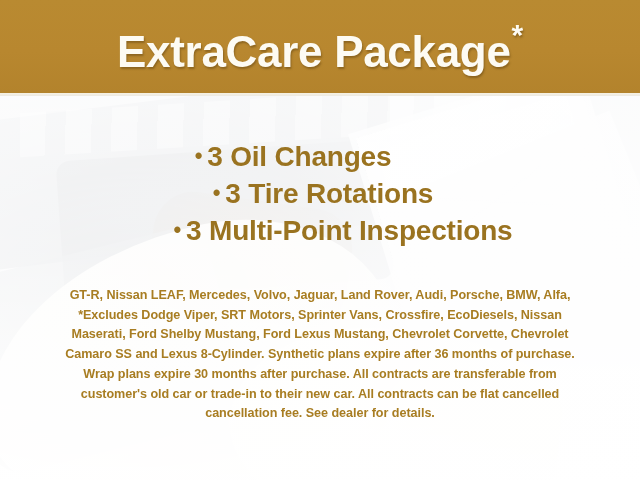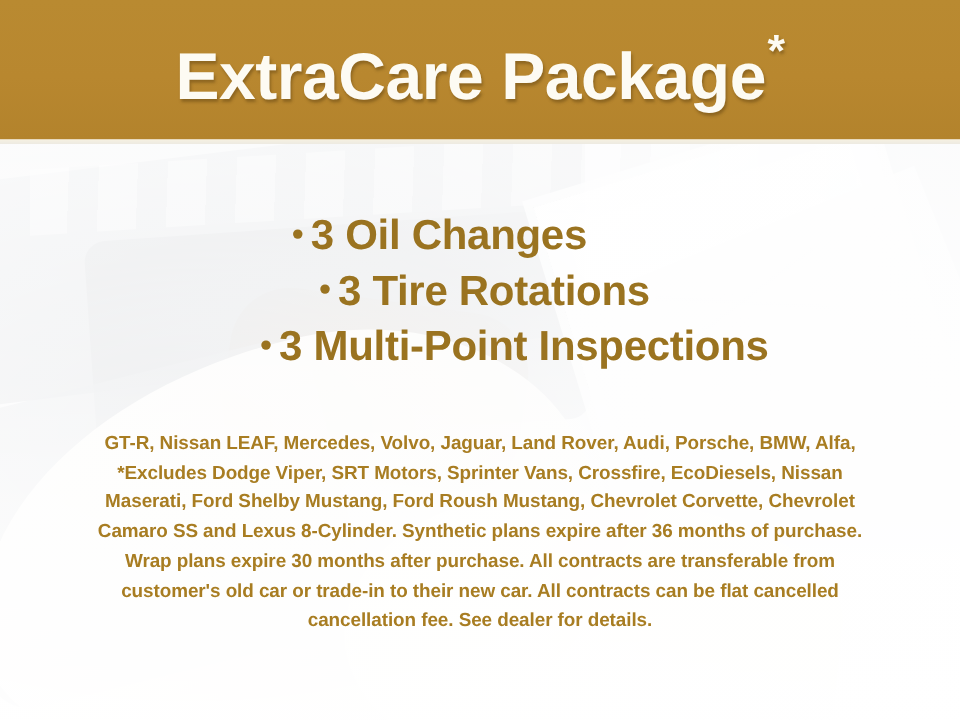--- a/index.html
+++ b/index.html
@@ -237,20 +237,20 @@
 
   <div class="bullets">
     <div class="bullet-line b1"><span class="dot">•</span><span>3 Oil Changes</span></div>
     <div class="bullet-line b2"><span class="dot">•</span><span>3 Tire Rotations</span></div>
     <div class="bullet-line b3"><span class="dot">•</span><span>3 Multi-Point Inspections</span></div>
   </div>
 
   <div class="fineprint">
     <div>GT-R, Nissan LEAF, Mercedes, Volvo, Jaguar, Land Rover, Audi, Porsche, BMW, Alfa,</div>
     <div>*Excludes Dodge Viper, SRT Motors, Sprinter Vans, Crossfire, EcoDiesels, Nissan</div>
-    <div>Maserati, Ford Shelby Mustang, Ford Roush Mustang, Chevrolet Corvette, Chevrolet</div>
+    <div>Maserati, Ford Shelby Mustang, Ford Lexus Mustang, Chevrolet Corvette, Chevrolet</div>
     <div>Camaro SS and Lexus 8-Cylinder. Synthetic plans expire after 36 months of purchase.</div>
     <div>Wrap plans expire 30 months after purchase. All contracts are transferable from</div>
     <div>customer's old car or trade-in to their new car. All contracts can be flat cancelled</div>
     <div>cancellation fee. See dealer for details.</div>
   </div>
 
 </div>
 
 </body></html>

